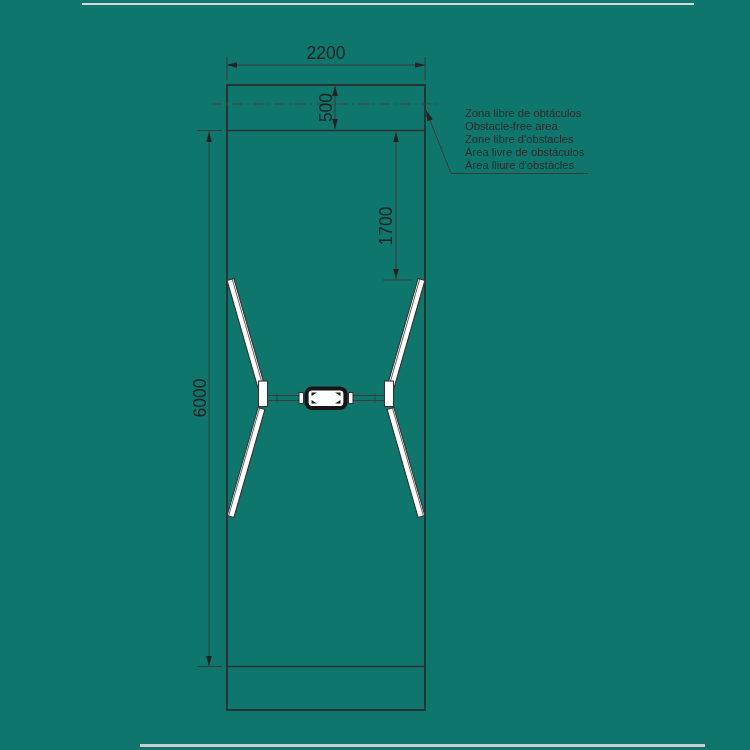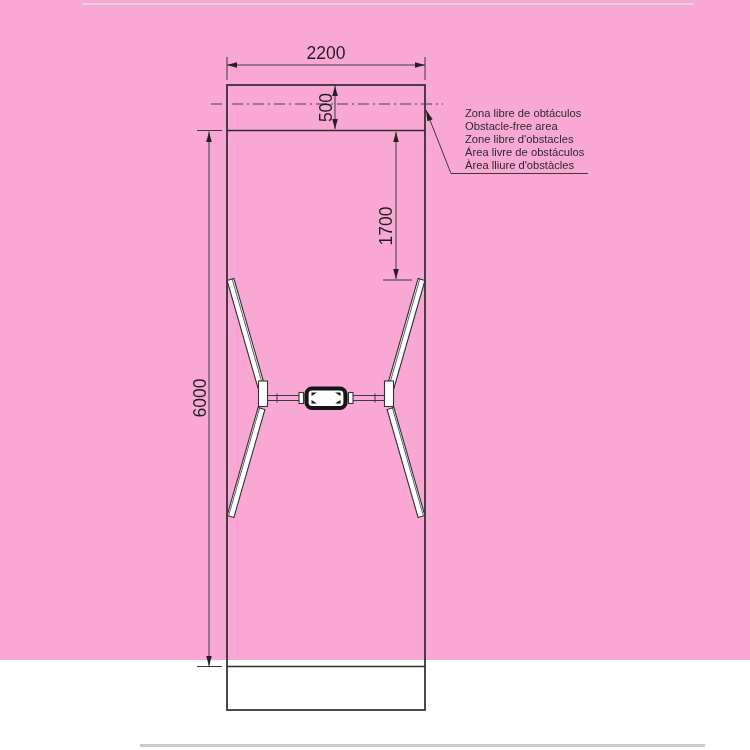--- a/index.html
+++ b/index.html
@@ -7,22 +7,22 @@
     padding: 0;
     width: 750px;
     height: 750px;
     background: #ffffff;
     overflow: hidden;
     font-family: "Liberation Sans", sans-serif;
   }
   .stage {
     position: relative;
     width: 750px;
-    height: 660px;
-    background: #f9a8d4;
+    height: 750px;
+    background: #0f766e;
   }
   .artifact-top {
     position: absolute;
     left: 82px; top: 3px;
     width: 612px; height: 2px;
     background: #d9d9d9;
   }
   .artifact-bottom {
     position: absolute;
     left: 140px; top: 744px;

